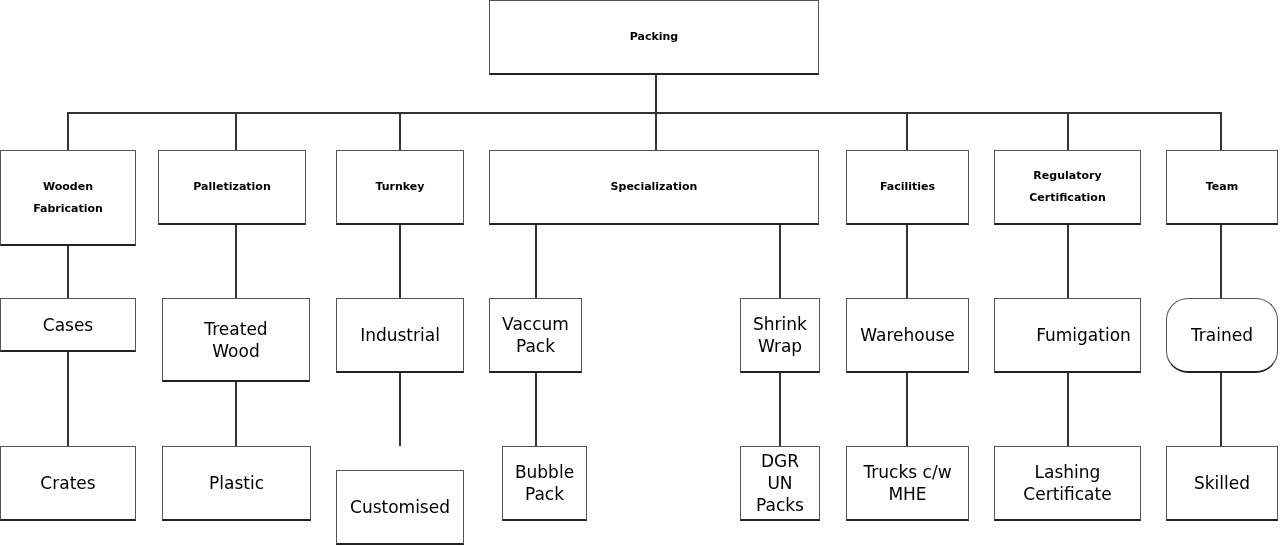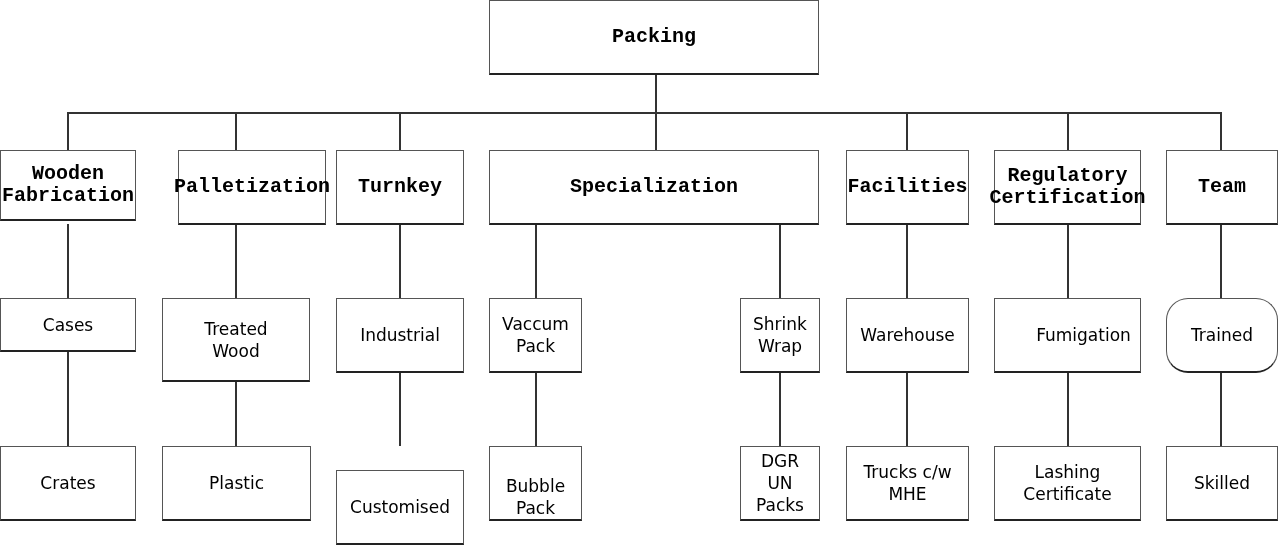--- a/index.html
+++ b/index.html
@@ -3,21 +3,21 @@
 <meta charset="utf-8">
 <style>
   html, body { margin:0; padding:0; background:#ffffff; }
   body { width:1280px; height:546px; position:relative; overflow:hidden;
          font-family:"DejaVu Sans", sans-serif; color:#000; }
   .box { position:absolute; box-sizing:border-box; background:#fff;
          border:1.5px solid #555; border-bottom:2px solid #222;
          display:flex; align-items:center; justify-content:center;
          text-align:center; white-space:pre-line; line-height:22px; }
   .box span { display:block; }
-  .bold { font-weight:bold; font-size:20px;font-family:Liberation Mono, monospace; }
+  .bold { font-weight:bold; font-size:11px; }
   .reg { font-size:17px; }
   .ln { position:absolute; background:#333; }
   .v { width:1.5px; }
   .h { height:1.5px; }
 </style>
 </head>
 <body>
 
 <div>
 
@@ -35,23 +35,23 @@
   <div class="ln v" style="left:235px;top:224px;height:222px;"></div>
   <div class="ln v" style="left:399px;top:224px;height:222px;"></div>
   <div class="ln v" style="left:535px;top:224px;height:222px;"></div>
   <div class="ln v" style="left:779px;top:224px;height:222px;"></div>
   <div class="ln v" style="left:906px;top:224px;height:222px;"></div>
   <div class="ln v" style="left:1067px;top:224px;height:222px;"></div>
   <div class="ln v" style="left:1220px;top:224px;height:222px;"></div>
 
   <div class="box bold" style="left:489px;top:0;width:330px;height:75px;"><span>Packing</span></div>
 
-  <div class="box bold" style="left:0;top:150px;width:136px;height:71px;text-align:center;"><span>Wooden
+  <div class="box bold" style="left:0;top:150px;width:136px;height:96px;text-align:center;"><span>Wooden
 Fabrication</span></div>
-  <div class="box bold" style="left:178px;top:150px;width:148px;height:75px;"><span>Palletization</span></div>
+  <div class="box bold" style="left:158px;top:150px;width:148px;height:75px;"><span>Palletization</span></div>
   <div class="box bold" style="left:336px;top:150px;width:128px;height:75px;"><span>Turnkey</span></div>
   <div class="box bold" style="left:489px;top:150px;width:330px;height:75px;"><span>Specialization</span></div>
   <div class="box bold" style="left:846px;top:150px;width:123px;height:75px;"><span>Facilities</span></div>
   <div class="box bold" style="left:994px;top:150px;width:147px;height:75px;"><span>Regulatory
 Certification</span></div>
   <div class="box bold" style="left:1166px;top:150px;width:112px;height:75px;"><span>Team</span></div>
 
   <div class="box reg" style="left:0;top:298px;width:136px;height:54px;"><span>Cases</span></div>
   <div class="box reg" style="left:162px;top:298px;width:148px;height:84px;"><span>Treated
 Wood</span></div>
@@ -60,21 +60,21 @@
 Pack</span></div>
   <div class="box reg" style="left:740px;top:298px;width:80px;height:75px;"><span>Shrink
 Wrap</span></div>
   <div class="box reg" style="left:846px;top:298px;width:123px;height:75px;"><span>Warehouse</span></div>
   <div class="box reg" style="left:994px;top:298px;width:147px;height:75px;padding-left:32px;"><span>Fumigation</span></div>
   <div class="box reg" style="left:1166px;top:298px;width:112px;height:75px;border-radius:22px;"><span>Trained</span></div>
 
   <div class="box reg" style="left:0;top:446px;width:136px;height:75px;"><span>Crates</span></div>
   <div class="box reg" style="left:162px;top:446px;width:149px;height:75px;"><span>Plastic</span></div>
   <div class="box reg" style="left:336px;top:470px;width:128px;height:75px;"><span>Customised</span></div>
-  <div class="box reg" style="left:489px;top:446px;width:93px;height:75px;align-items:flex-end;"><span>Bubble
+  <div class="box reg" style="left:502px;top:446px;width:85px;height:75px;"><span>Bubble
 Pack</span></div>
   <div class="box reg" style="left:740px;top:446px;width:80px;height:75px;"><span>DGR
 UN
 Packs</span></div>
   <div class="box reg" style="left:846px;top:446px;width:123px;height:75px;"><span>Trucks c/w
 MHE</span></div>
   <div class="box reg" style="left:994px;top:446px;width:147px;height:75px;"><span>Lashing
 Certificate</span></div>
   <div class="box reg" style="left:1166px;top:446px;width:112px;height:75px;"><span>Skilled</span></div>
 </div>

